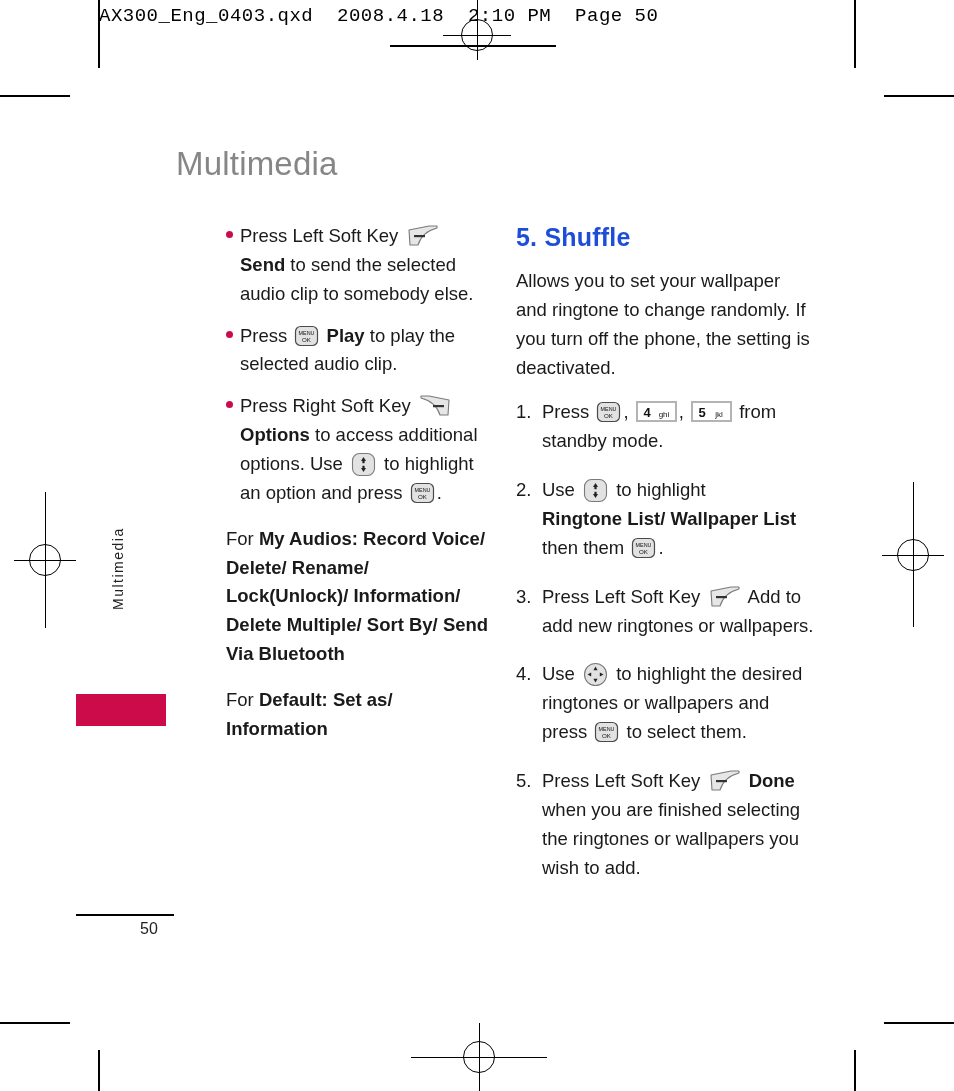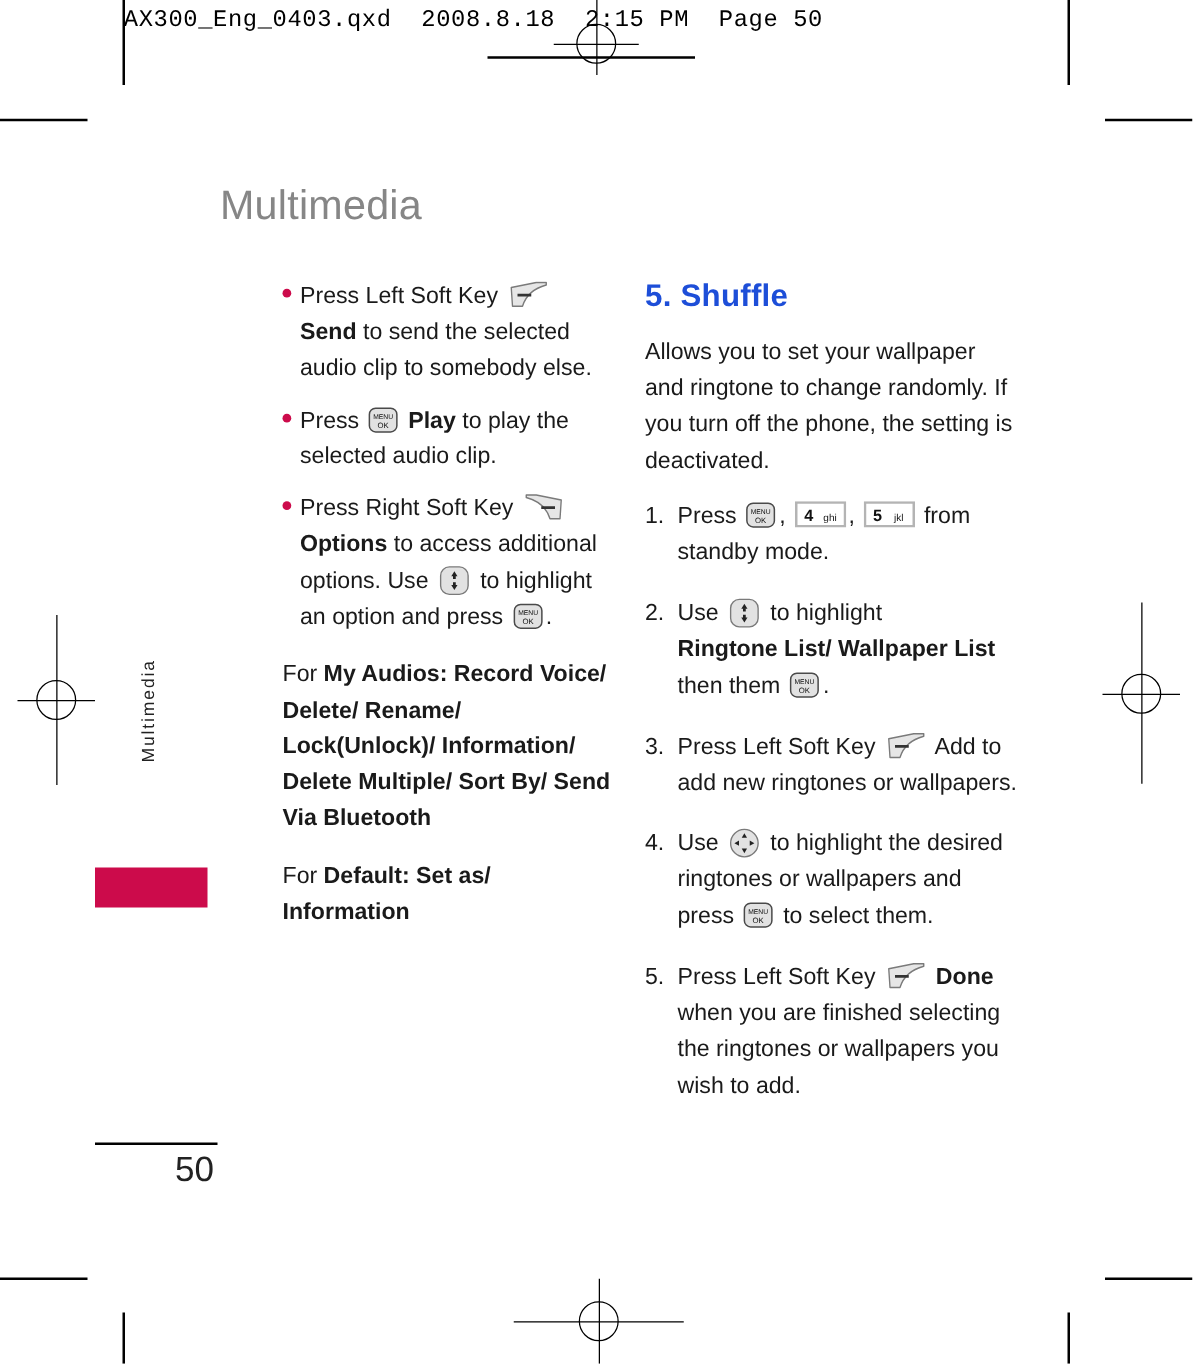--- a/index.html
+++ b/index.html
@@ -40,21 +40,21 @@
     width:90px; height:32px; background:#cc0b4b;
   }
   .side-label {
     position:absolute; left:110px; top:610px;
     font-size:14px; color:#222; letter-spacing:1.5px;
     transform: rotate(-90deg); transform-origin: left top;
     white-space:nowrap;
   }
 
   .foot-rule { position:absolute; left:76px; top:914px; width:98px; height:2px; background:#000; }
-  .folio { position:absolute; left:140px; top:920px; font-size:28px; color:#222; }
+  .folio { position:absolute; left:140px; top:920px; font-size:16px; color:#222; }
 
   
   .col { position:absolute; font-size:18.5px; line-height:1.56; color:#1a1a1a; }
   .col-left  { left:226px; top:222px; width:268px; }
   .col-right { left:516px; top:218px; width:300px; }
 
   p { margin:0 0 13px 0; }
   b, .bd { font-weight:700;text-align:center; }
 
   
@@ -114,21 +114,21 @@
     <span class="h" style="top:58%"></span>
     <span class="v"></span>
     <span class="c" style="top:58%"></span>
   </div>
 <div class="reg" style="left:411px;top:1023px;width:136px;height:68px;">
     <span class="h"></span>
     <span class="v"></span>
     <span class="c"></span>
   </div>
 
-<div class="slug">AX300_Eng_0403.qxd  2008.8.18  2:15 PM  Page 50</div>
+<div class="slug">AX300_Eng_0403.qxd  2008.4.18  2:10 PM  Page 50</div>
 <div class="slug-rule"></div>
 
 <div class="page-title">Multimedia</div>
 <div class="side-tab"></div>
 <div class="side-label">Multimedia</div>
 <div class="foot-rule"></div>
 <div class="folio">50</div>
 
 <div class="col col-left">
 

